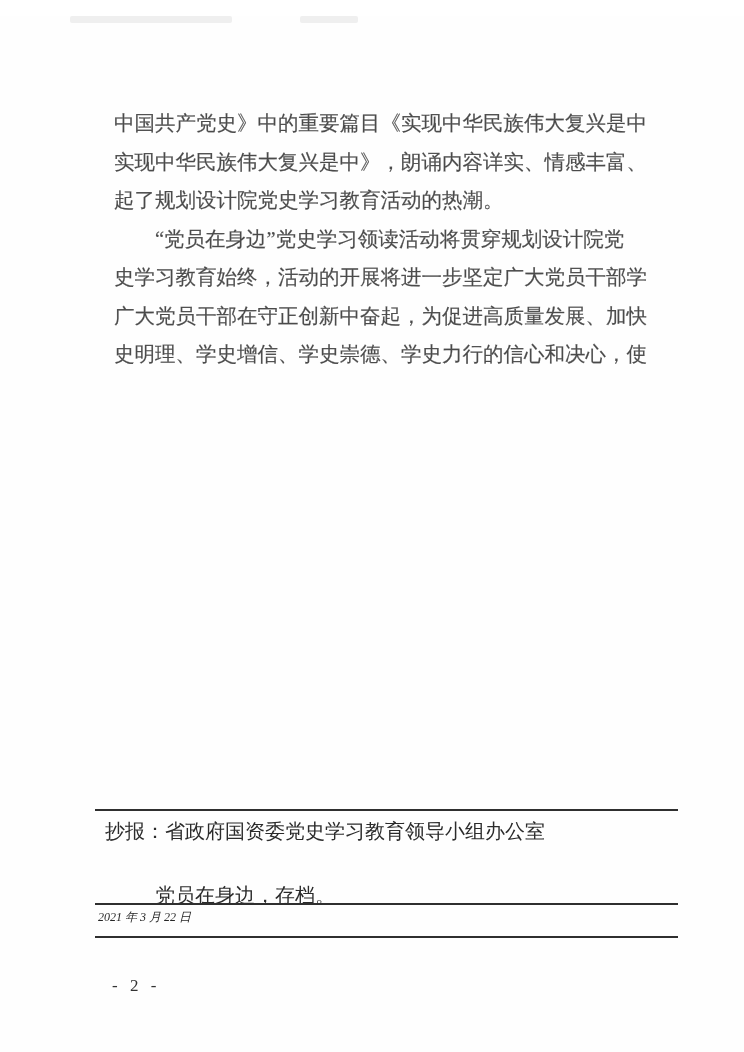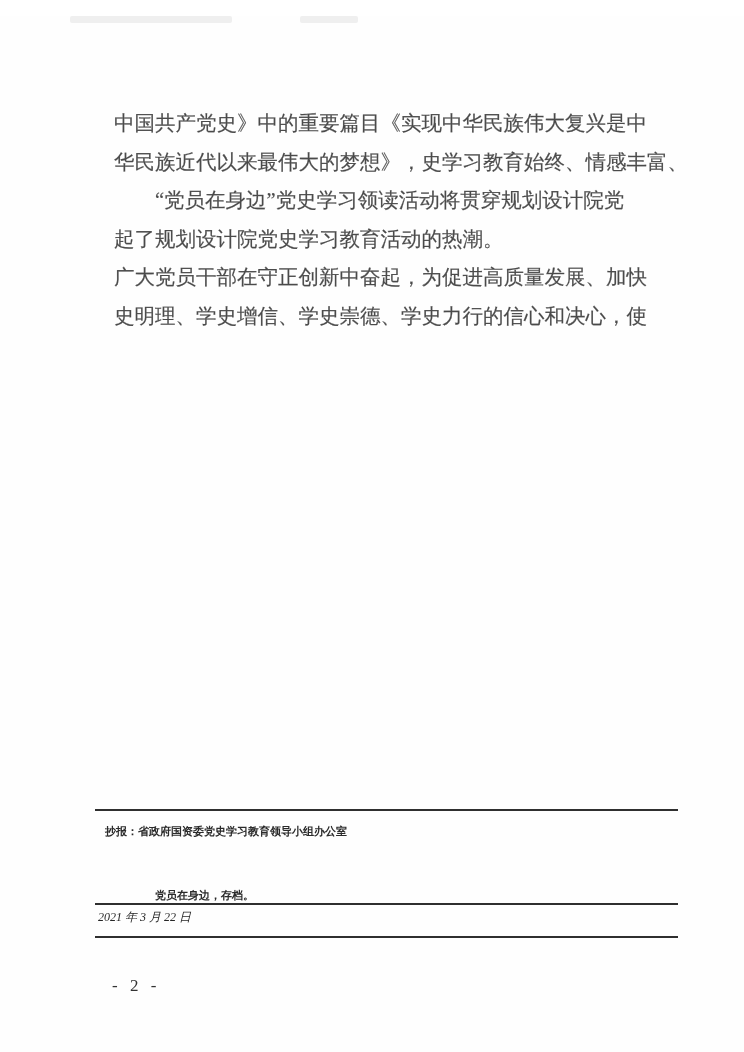--- a/index.html
+++ b/index.html
@@ -56,24 +56,23 @@
   }
   .rule-top    { top: 793px; }
   .rule-middle { top: 887px; }
   .rule-bottom { top: 920px; }
 
   .footer-line {
     position: absolute;
     left: 105px;
     width: 575px;
     color: #2b2b2b;
-    font-size: 11px;
+    font-size: 20px;
     line-height: 26px;
     white-space: nowrap;
-    font-weight: bold;
   }
   .footer-chaobao  { top: 802px; }
   .footer-chaosong { top: 835px; }
   .footer-chaosong2 { top: 866px; padding-left: 50px; }
 
   .issuer-row {
     position: absolute;
     top: 893px;
     left: 98px;
     width: 582px;
@@ -105,23 +104,24 @@
 </head>
 <body>
 
 <div class="page">
 
   <div class="scan-smudge smudge-1"></div>
   <div class="scan-smudge smudge-2"></div>
 
   <div class="body-text">
     <div class="body-line">中国共产党史》中的重要篇目《实现中华民族伟大复兴是中</div>
-    <div class="body-line">华民族近代以来最伟大的梦想》，史学习教育始终、情感丰富、</div>
+    <div class="body-line">实现中华民族伟大复兴是中》，朗诵内容详实、情感丰富、</div>
+    <div class="body-line">起了规划设计院党史学习教育活动的热潮。</div>
     <div class="body-line indent">“党员在身边”党史学习领读活动将贯穿规划设计院党</div>
-    <div class="body-line">起了规划设计院党史学习教育活动的热潮。</div>
+    <div class="body-line">史学习教育始终，活动的开展将进一步坚定广大党员干部学</div>
     <div class="body-line">广大党员干部在守正创新中奋起，为促进高质量发展、加快</div>
     <div class="body-line">史明理、学史增信、学史崇德、学史力行的信心和决心，使</div>
   </div>
 
   <div class="rule rule-top"></div>
 
   <div class="footer-line footer-chaobao">抄报：省政府国资委党史学习教育领导小组办公室</div>
   <div class="footer-line footer-chaosong2">党员在身边，存档。</div>
 
   <div class="rule rule-middle"></div>

